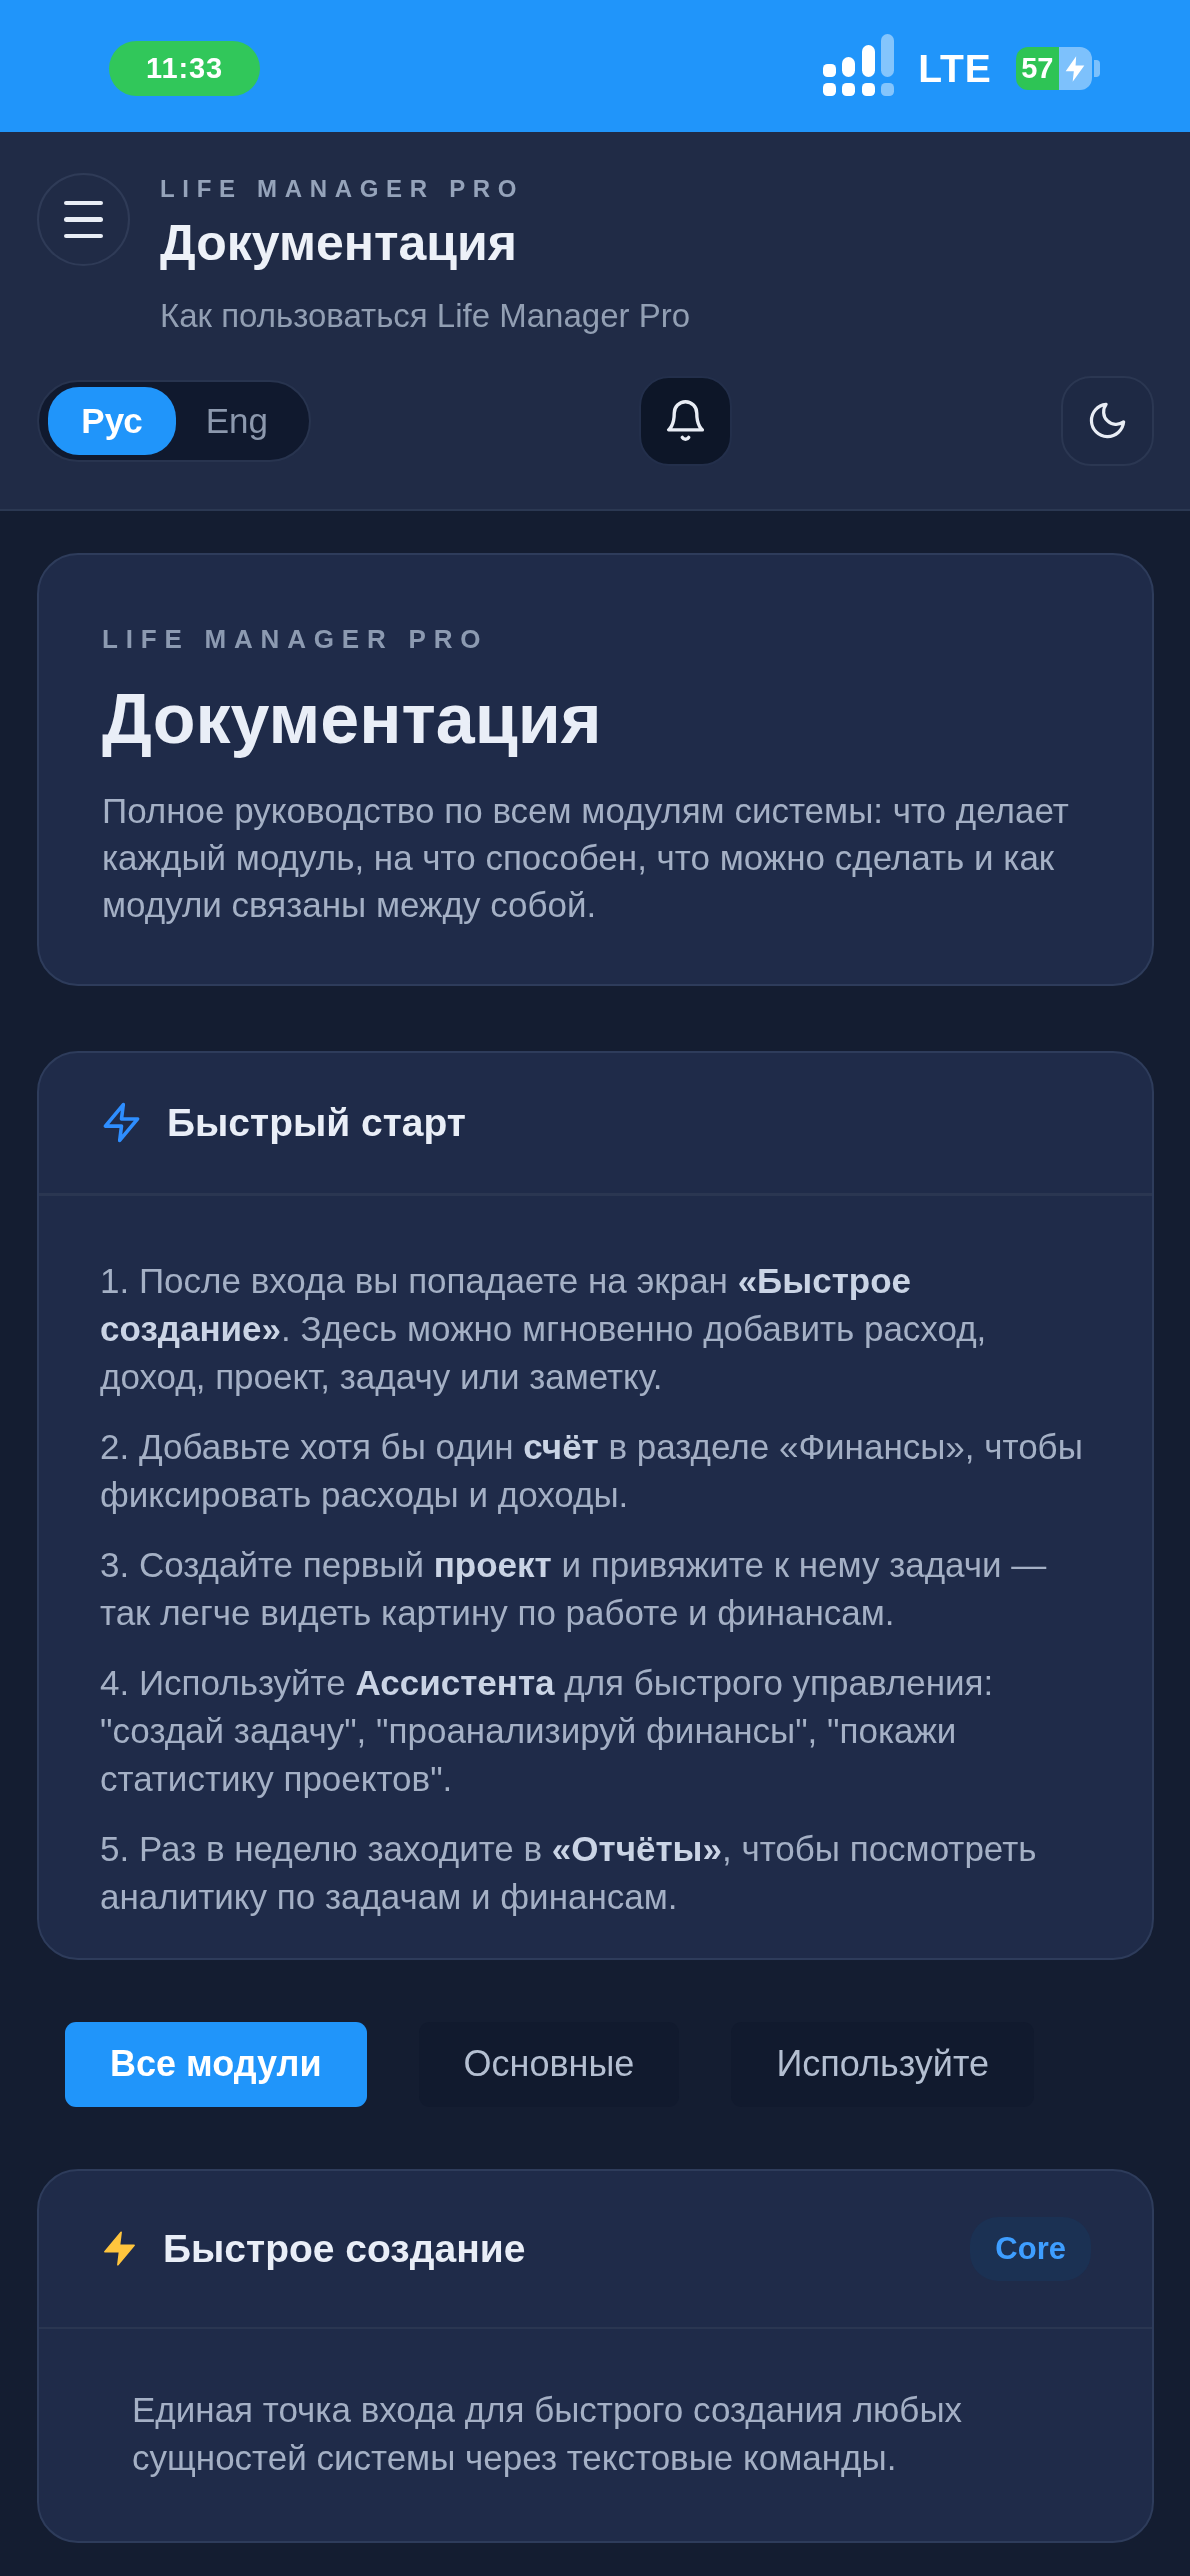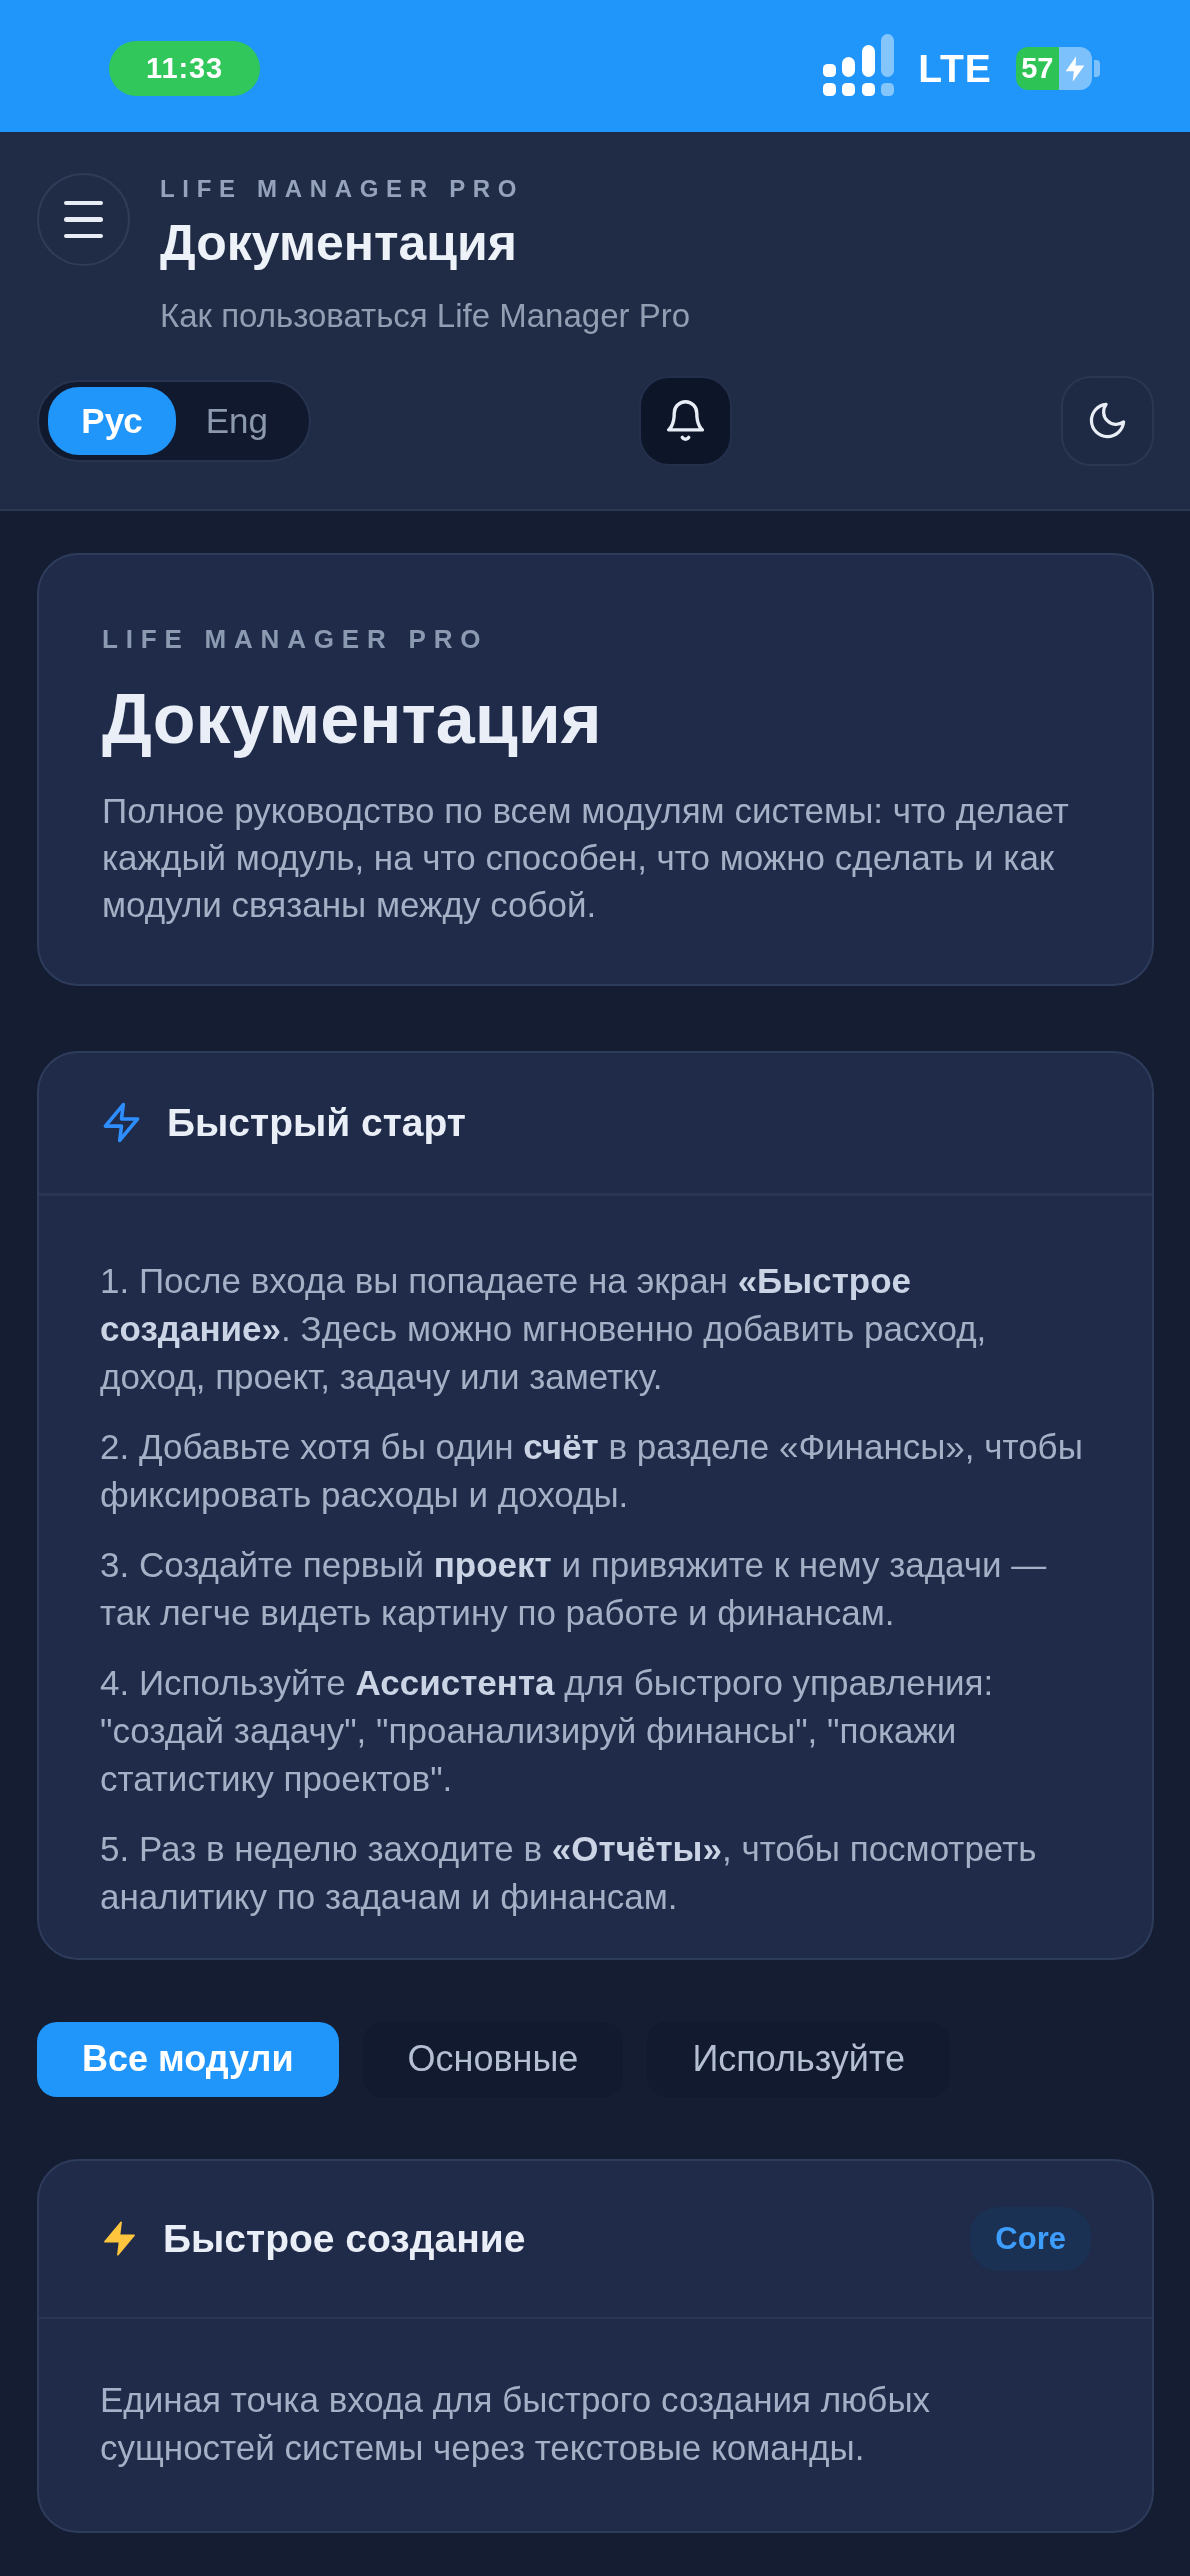--- a/index.html
+++ b/index.html
@@ -92,32 +92,32 @@
   .card-head { display:flex; align-items:center; gap:24px; padding:48px 61px; }
   .card-head-title { font-size:39px; font-weight:700; color:#E9EEF7; }
   .divider { height:2.8px; background:#2A3651; }
   .qs-body { padding:61px 61px 37px 61px; }
   .qs-item { font-size:35px; line-height:48px; color:#A4B0C5; }
   .qs-item + .qs-item { margin-top:22px; }
   .qs-item strong { color:#CAD4E5; font-weight:700; }
 
   .chips { display:flex; gap:24px; margin:62px 0; }
   .chip {
-    font-size:36px; border:none; cursor:pointer; border-radius:20px;
-    padding:0 45px; height:75px; display:flex; align-items:center;
-    background:#111A2E; color:#B4BFD1; font-family:inherit;
+    font-size:36px; border:none; cursor:pointer; border-radius:11px;
+    padding:0 45px; height:85px; display:flex; align-items:center;
+    background:#111A2E; color:#B4BFD1; font-family:inherit;margin-left:28px;
   }
   .chip-active { background:#2095FA; color:#fff; font-weight:600; }
 
   .module-head { padding:46px 61px; }
   .badge {
     margin-left:auto; background:#1B3153; color:#3E9EFF;
     font-size:31px; font-weight:700; padding:14px 25px; border-radius:28px;
   }
-  .module-body { padding:57px 61px 59px 61px; }
+  .module-body { padding:57px 61px 59px 61px;margin-left:32px; }
   .module-desc { font-size:35px; line-height:48px; color:#A4B0C5; }
   .icon-svg { display:block; }
 </style>
 </head>
 <body>
 
 <div class="statusbar">
   <div class="time-pill">
     <span>11:33</span>
   </div>

